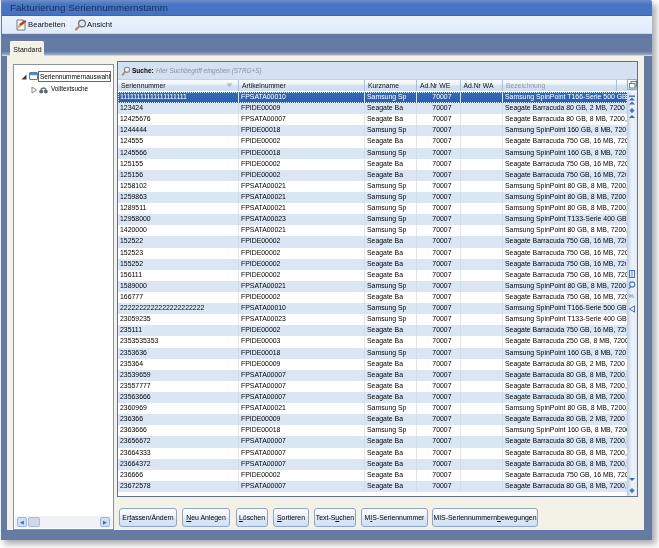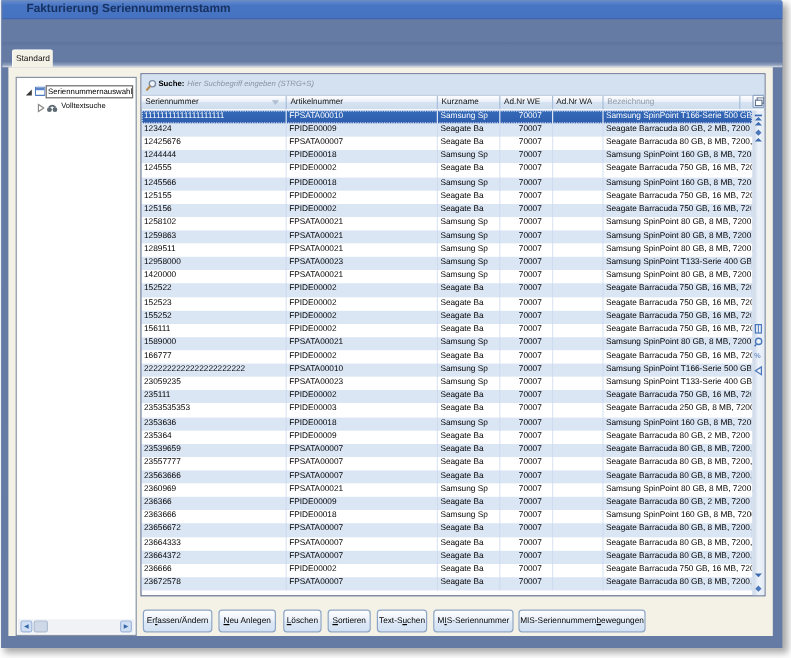--- a/index.html
+++ b/index.html
@@ -4,22 +4,22 @@
 * { margin:0; padding:0; box-sizing:border-box; }
 html,body { width:659px; height:548px; background:#ffffff; overflow:hidden;
   font-family:"Liberation Sans", sans-serif; }
 #win { position:absolute; left:0; top:0; width:652px; height:540px;
   background:#667ba4; box-shadow:4px 4px 6px rgba(100,100,100,.55);
   border-radius:2px 2px 0 0; border-left:1px solid #eef1f6; border-top:1px solid #6d8cc4; }
 
 #title { position:absolute; left:1px; top:0px; width:650px; height:15px;
   background:linear-gradient(#6189ce 0%, #4875c3 25%, #4573c2 100%);
   border-bottom:1px solid #3c66ad;
-  color:#16305f; font-size:9.9px; font-weight:bold; line-height:14px;
-  padding-left:20px; }
+  color:#16305f; font-size:9.9px; font-weight:normal; line-height:14px;
+  padding-left:8px; }
 
 #tbar { position:absolute; left:1px; top:15px; width:650px; height:18px;
   background:linear-gradient(#eaf2fd,#e0ebfa);
   border-bottom:1px solid #c8d5e8; }
 .tbtn { position:absolute; top:0; height:18px; font-size:7.7px; color:#111;
   line-height:17px; }
 #tsep { position:absolute; left:66px; top:3px; width:1px; height:12px;
   background:#9eb0ca; border-right:1px solid #f5f8fc; }
 
 #tabband { position:absolute; left:1px; top:34px; width:650px; height:21px;
@@ -81,20 +81,35 @@
 
 .btn { position:absolute; top:452px; height:19px; background:
   linear-gradient(#fefefe,#eaf1fa 45%,#dde8f6 55%,#d2e1f3);
   border:1px solid #8da6c7; border-radius:3px; font-size:6.9px; color:#000;
   text-align:center; line-height:17px; white-space:nowrap; }
 u { text-decoration:underline; }
 </style></head>
 <body>
 <div id="win">
   <div id="title">Fakturierung Seriennummernstamm</div>
+  <div id="tbar">
+    <svg style="position:absolute;left:13px;top:3px" width="12" height="12" viewBox="0 0 12 12">
+      <path d="M2 1 h6 l2 2 v8 h-8 z" fill="#fff" stroke="#777" stroke-width="1"></path>
+      <path d="M8 1 l2 2 h-2 z" fill="#d8d8d8" stroke="#777" stroke-width="0.8"></path>
+      <path d="M2 11 l2-6 2 2 -4 4" fill="#e8a33d"></path>
+      <path d="M4 5 l6-4 1.5 1.5 -5.5 4.5 z" fill="#c0392b"></path>
+    </svg>
+    <div class="tbtn" style="left:26px">Bearbeiten</div>
+    <div id="tsep"></div>
+    <svg style="position:absolute;left:72px;top:3px" width="13" height="12" viewBox="0 0 13 12">
+      <circle cx="8" cy="4.5" r="3.4" fill="#dceafa" stroke="#6b6f75" stroke-width="1.2"></circle>
+      <path d="M5.5 7 L2 10.5" stroke="#b98a4e" stroke-width="2.2" stroke-linecap="round"></path>
+    </svg>
+    <div class="tbtn" style="left:85px">Ansicht</div>
+  </div>
   <div id="tabband">
       <div id="tab">Standard</div>
     </div>
   <div id="content">
     <div id="tree">
       <svg style="position:absolute;left:7px;top:9px" width="6" height="6" viewBox="0 0 6 6">
         <path d="M5.5 0.5 v5 h-5 z" fill="#3b3b3b"></path>
       </svg>
       <svg style="position:absolute;left:15px;top:7px" width="9" height="8" viewBox="0 0 9 8">
         <rect x="0.5" y="0.5" width="8" height="7" rx="0.5" fill="#fff" stroke="#4f7cc0"></rect>

